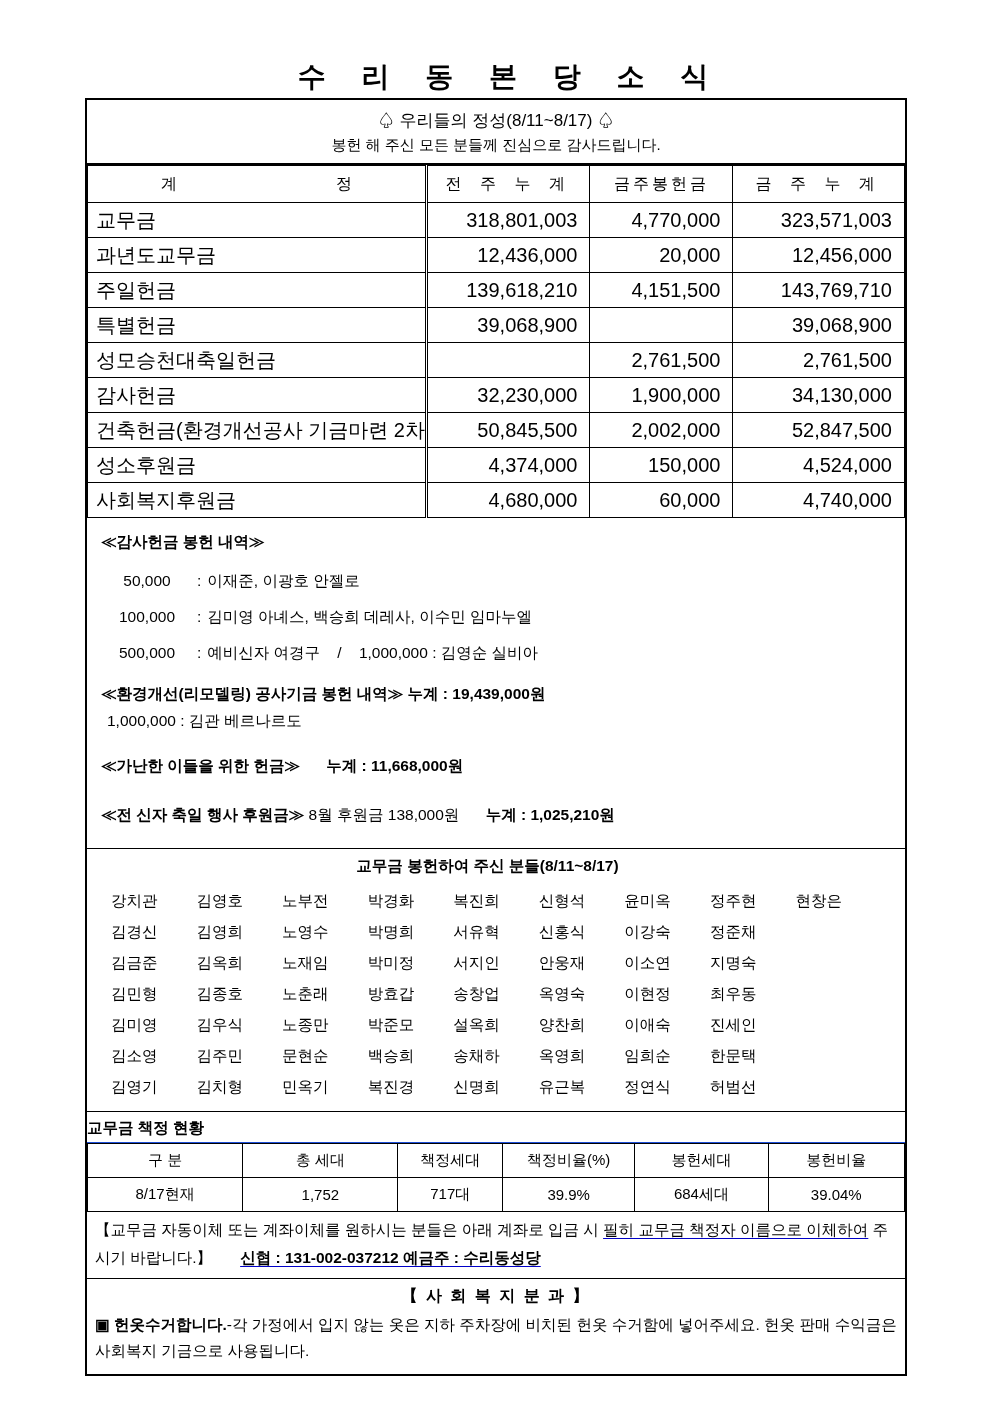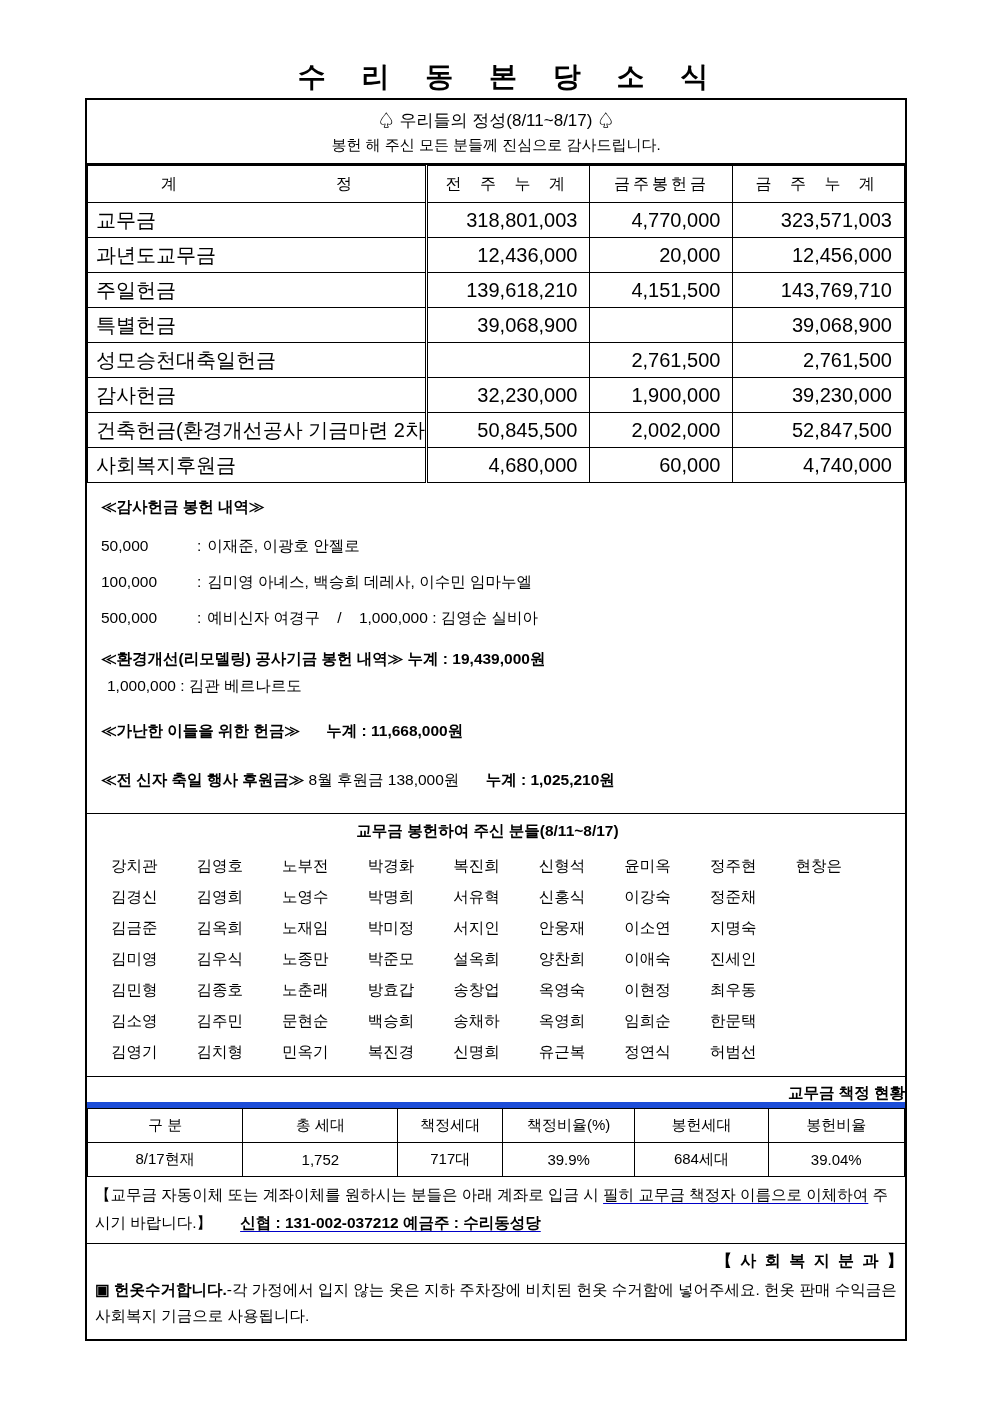--- a/index.html
+++ b/index.html
@@ -31,43 +31,43 @@
   .dbl { border-left: 3px double #000 !important; }
   td.cell-name { text-align: left; padding-left: 8px; }
   td.cell-num { text-align: right; padding-right: 12px; }
   .ls6 { letter-spacing: 7px; }
   .ls3 { letter-spacing: 3px; }
   
   .details { border-bottom: 1px solid #000; padding: 12px 14px 0 14px; font-size: 15.5px; }
   .sec-title { font-weight: bold; font-size: 15.5px; }
   .thanks-title { margin: 2px 0 18px 0; }
   .detail-line { margin: 0 0 15px 0; white-space: pre-wrap; }
-  .amt { display: inline-block; width: 92px; text-align: left; }
+  .amt { display: inline-block; width: 92px; text-align: center; }
   .colon { padding: 0 6px 0 4px; }
   .reno-title { margin: 20px 0 6px 0; }
   .reno-line { margin: 0 0 0 6px; padding-bottom: 24px; }
   .poor-line { padding-bottom: 28px; }
   .feast-line { padding-bottom: 22px; }
   .feast-mid { font-weight: normal; }
   .tot-gap { margin-left: 22px; }
   
   .donors { border-bottom: 1px solid #000; padding-bottom: 8px; }
   .donors-title { text-align: center; font-weight: bold; font-size: 15.5px; padding: 7px 17px 5px 0; }
   .names-row { display: grid; grid-template-columns: repeat(9, 1fr); padding: 0 24px; height: 31px; align-items: center; font-size: 15.5px; }
   .names-row:first-of-type { margin-top: 4px; }
   
-  .assess-title { text-align:right; font-weight:bold; font-size: 15.5px; height: 31px; line-height: 31px; border-bottom: 6px solid #1d4ed8; }
+  .assess-title { text-align:left; font-weight:bold; font-size: 15.5px; height: 31px; line-height: 31px; border-bottom: 1px solid #1d4ed8; }
   table.assess { width: 100%; border-collapse: collapse; table-layout: fixed; }
   table.assess td { border: 1px solid #000; height: 34px; text-align: center; font-size: 15px; }
   
   .transfer { border-bottom: 1px solid #000; padding: 4px 4px 6px 8px; font-size: 15.5px; line-height: 28px; }
   .u { text-decoration: underline; text-decoration-color: #0000c8; text-underline-offset: 3px; }
   .account { font-weight: bold; margin-left: 28px; }
   
-  .welfare-title { text-align: right; font-weight: bold; font-size: 16px; padding: 7px 0 5px 0; letter-spacing: 2px; }
+  .welfare-title { text-align: center; font-weight: bold; font-size: 16px; padding: 7px 0 5px 0; letter-spacing: 2px; }
   .welfare-text { padding: 0 8px 10px 8px; font-size: 15.5px; line-height: 26px; }
   .bold { font-weight: bold; }
 </style>
 </head>
 <body>
 
 <h1 class="page-title">수 리 동 본 당 소 식</h1>
 
 <div class="outer-box">
 
@@ -128,27 +128,33 @@
         <tr>
           <td class="cell-name">성모승천대축일헌금</td>
           <td class="cell-num dbl"></td>
           <td class="cell-num">2,761,500</td>
           <td class="cell-num">2,761,500</td>
         </tr>
         <tr>
           <td class="cell-name">감사헌금</td>
           <td class="cell-num dbl">32,230,000</td>
           <td class="cell-num">1,900,000</td>
-          <td class="cell-num">39,230,000</td>
+          <td class="cell-num">34,130,000</td>
         </tr>
         <tr>
           <td class="cell-name">건축헌금(환경개선공사 기금마련 2차 헌금)</td>
           <td class="cell-num dbl">50,845,500</td>
           <td class="cell-num">2,002,000</td>
           <td class="cell-num">52,847,500</td>
+        </tr>
+        <tr>
+          <td class="cell-name">성소후원금</td>
+          <td class="cell-num dbl">4,374,000</td>
+          <td class="cell-num">150,000</td>
+          <td class="cell-num">4,524,000</td>
         </tr>
         <tr>
           <td class="cell-name">사회복지후원금</td>
           <td class="cell-num dbl">4,680,000</td>
           <td class="cell-num">60,000</td>
           <td class="cell-num">4,740,000</td>
         </tr>
       </tbody>
   </table>
 
@@ -205,39 +211,39 @@
           <span>김옥희</span>
           <span>노재임</span>
           <span>박미정</span>
           <span>서지인</span>
           <span>안웅재</span>
           <span>이소연</span>
           <span>지명숙</span>
           <span></span>
         </div>
         <div class="names-row">
+          <span>김민형</span>
+          <span>김종호</span>
+          <span>노춘래</span>
+          <span>방효갑</span>
+          <span>송창업</span>
+          <span>옥영숙</span>
+          <span>이현정</span>
+          <span>최우동</span>
+          <span></span>
+        </div>
+        <div class="names-row">
           <span>김미영</span>
           <span>김우식</span>
           <span>노종만</span>
           <span>박준모</span>
           <span>설옥희</span>
           <span>양찬희</span>
           <span>이애숙</span>
           <span>진세인</span>
-          <span></span>
-        </div>
-        <div class="names-row">
-          <span>김민형</span>
-          <span>김종호</span>
-          <span>노춘래</span>
-          <span>방효갑</span>
-          <span>송창업</span>
-          <span>옥영숙</span>
-          <span>이현정</span>
-          <span>최우동</span>
           <span></span>
         </div>
         <div class="names-row">
           <span>김소영</span>
           <span>김주민</span>
           <span>문현순</span>
           <span>백승희</span>
           <span>송채하</span>
           <span>옥영희</span>
           <span>임희순</span>

